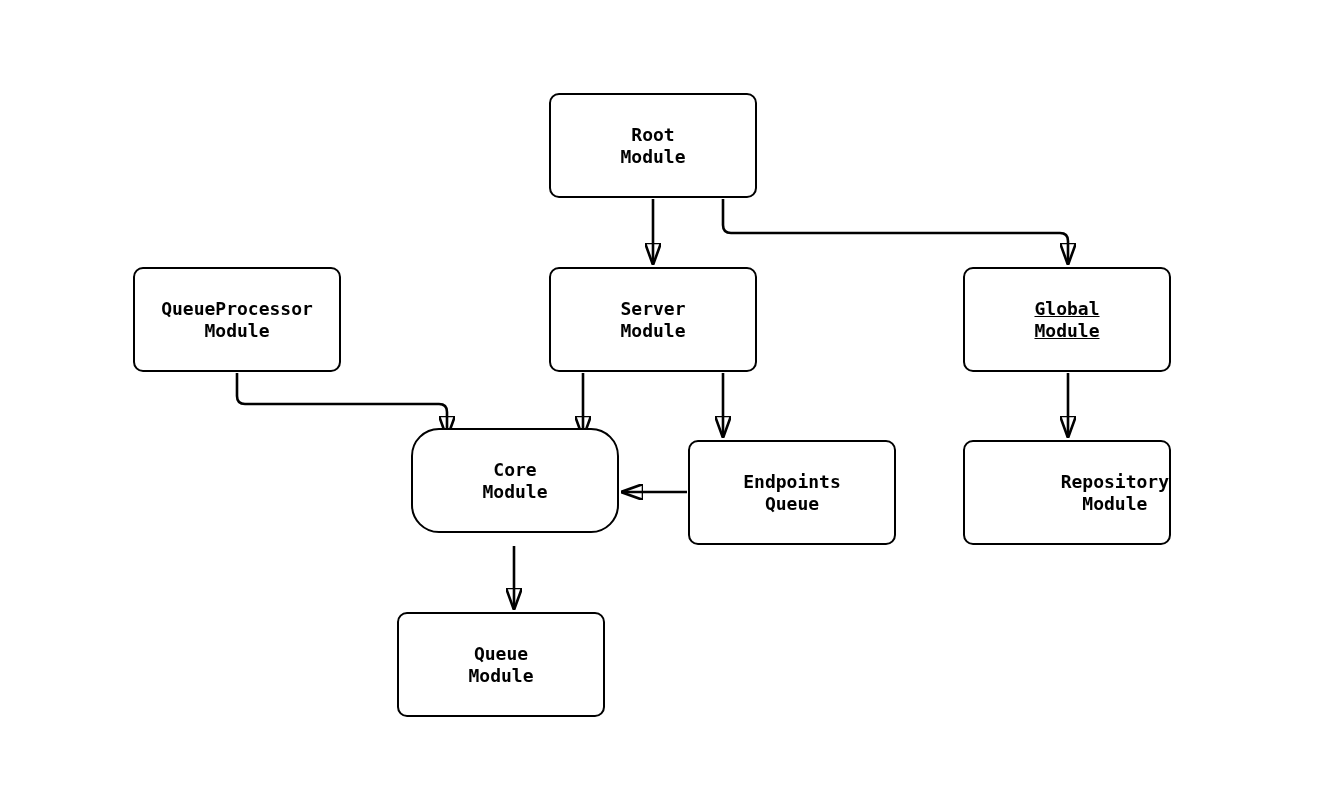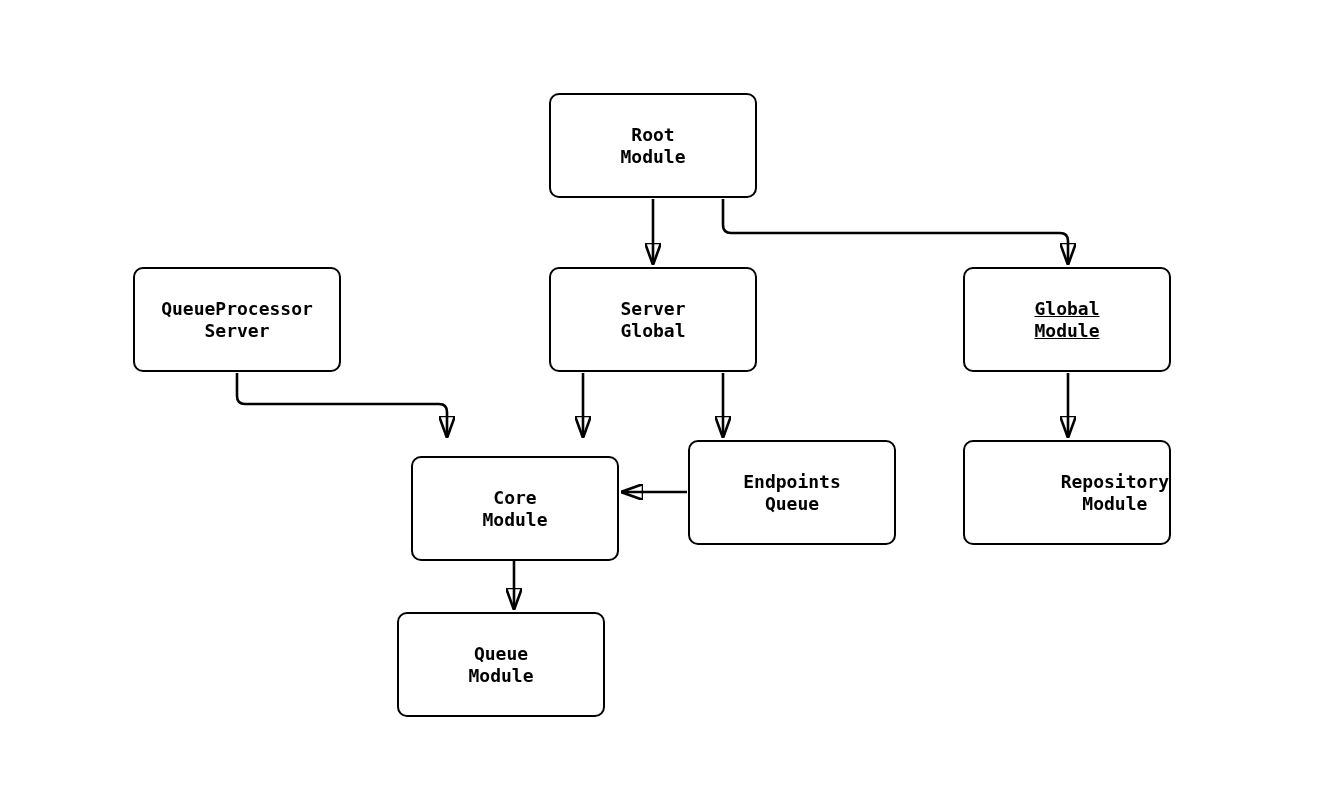--- a/index.html
+++ b/index.html
@@ -46,21 +46,21 @@
     font-size: 18px;
     line-height: 22px;
     font-weight: bold;
     color: #000000;
   }
   
   #n-root          { left: 549px; top:  93px; }
   #n-queueprocessor{ left: 133px; top: 267px; }
   #n-server        { left: 549px; top: 267px; }
   #n-global        { left: 963px; top: 267px; text-decoration: underline; }
-  #n-core          { left: 411px; top: 456px; }
+  #n-core          { left: 411px; top: 428px; border-radius: 28px; }
   #n-endpoints     { left: 688px; top: 440px; }
   #n-repository    { left: 963px; top: 440px; justify-content: flex-end; }
   #n-queue         { left: 397px; top: 612px; }
 </style>
 </head>
 <body>
 
 <div class="canvas">
 
   <svg class="edges" viewBox="0 0 1337 809" xmlns="http://www.w3.org/2000/svg">
@@ -79,26 +79,26 @@
     <path d="M 514 546 L 514 609" marker-end="url(#arrow)"></path>
   </svg>
 
   <div class="node" id="n-root">
     <span class="node-label">Root
 Module</span>
   </div>
 
   <div class="node" id="n-queueprocessor">
     <span class="node-label">QueueProcessor
-Server</span>
+Module</span>
   </div>
 
   <div class="node" id="n-server">
     <span class="node-label">Server
-Global</span>
+Module</span>
   </div>
 
   <div class="node" id="n-global">
     <span class="node-label">Global
 Module</span>
   </div>
 
   <div class="node" id="n-core">
     <span class="node-label">Core
 Module</span>

